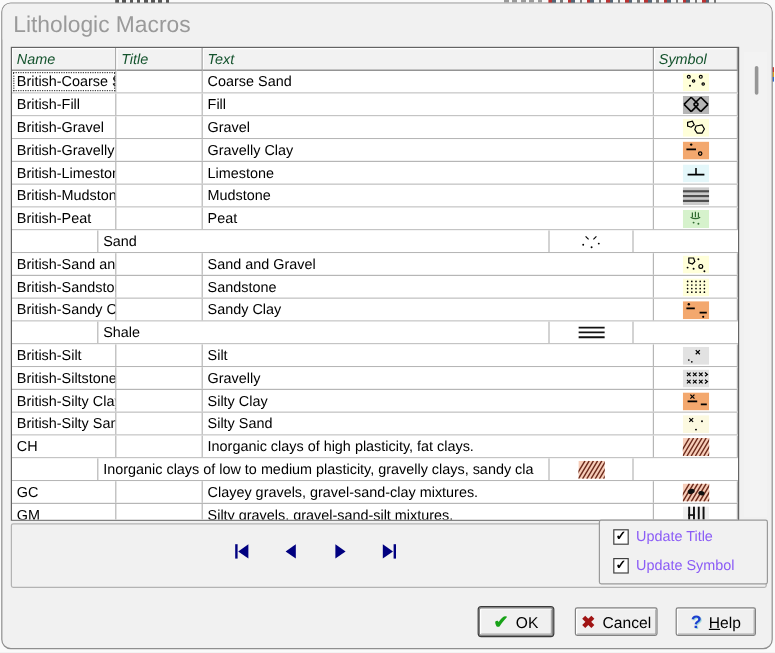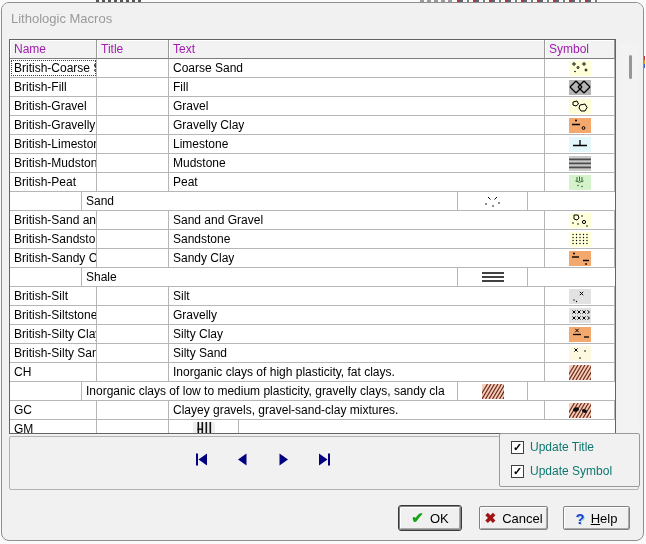--- a/index.html
+++ b/index.html
@@ -14,29 +14,29 @@
           background:repeating-linear-gradient(90deg,#9a9a9a 0 4px,transparent 4px 7px); }
   #art3 { left:457px; top:0; width:140px; height:3px;
           background:repeating-linear-gradient(90deg,#b33 0 3px,#567 3px 6px,transparent 6px 10px,#777 10px 12px,transparent 12px 16px); }
   #art4 { left:641px; top:56px; width:4px; height:12px;
           background:linear-gradient(#c33 0 4px,#e0a020 4px 8px,#36c 8px 12px); }
 
   
   .window { position:absolute; left:1px; top:2px; width:643px; height:539px;
             background:#f1f1f1; border:1px solid #8f8f8f; border-radius:8px; overflow:hidden; }
   .titlebar { position:absolute; left:0; top:0; width:100%; height:30px; background:#f1f1f1; }
-  .titlebar span { position:absolute; left:9px; top:8px; font-size:13px; color:#9a9a9a; }
+  .titlebar span { position:absolute; left:9px; top:8px; font-size:19px; color:#9a9a9a; }
 
   
   .grid { position:absolute; left:7px; top:36px; width:607px; height:395px;
           background:#fff; border:1px solid #646464; overflow:hidden; }
   .thead { display:flex; height:19px; }
   .th { background:#f2f2f2; border-right:1px solid #9a9a9a; border-bottom:1px solid #7d7d7d;
         box-shadow:inset 0 1px 0 #fff, inset 1px 0 0 #fff;
-        font-size:12px; color:#a21caf; padding:2px 0 0 4px; overflow:hidden; white-space:nowrap; }
+        font-size:12px; color:#14532d; padding:2px 0 0 4px; overflow:hidden; white-space:nowrap;font-style:italic; }
   .tbody { height:376px; overflow:hidden; }
   .trow { display:flex; height:19px; border-bottom:1px solid #b6b6b6; background:#fff; }
   .c { border-right:1px solid #b6b6b6; font-size:12px; color:#000; padding:2px 0 0 4px;
        overflow:hidden; white-space:nowrap; }
   .w-name { width:87px; } .w-title { width:72px; } .w-text { width:376px; } .w-sym { width:70px; }
   .c.sym { display:flex; align-items:center; justify-content:center; padding:0; }
   .focused { outline:1px dotted #444; outline-offset:-2px; }
 
   
   .vscroll { position:absolute; left:618px; top:40px; width:19px; height:388px; background:#f3f3f3; }
@@ -47,21 +47,21 @@
            border:1px solid #b3b3b3; background:#f1f1f1; border-radius:2px; }
   .nav { position:absolute; left:184px; top:15px; display:flex; gap:27px; }
   .navbtn { width:14px; height:14px; cursor:pointer; display:flex; align-items:center; justify-content:center; }
 
   .groupbox { position:absolute; left:497px; top:430px; width:141px; height:54px;
               border:1px solid #9a9a9a; background:#f1f1f1; border-radius:2px; }
   .cbrow { position:absolute; left:11px; display:flex; align-items:center; gap:6px; }
   .cbrow.r1 { top:6px; } .cbrow.r2 { top:30px; }
   .cbbox { width:13px; height:13px; background:#fff; border:1px solid #404040;
            font-size:11px; font-weight:bold; color:#000; line-height:11px; text-align:center; cursor:pointer; }
-  .cblabel { font-size:12px; color:#0f766e; }
+  .cblabel { font-size:12px; color:#8b5cf6; }
 
   
   .btn { position:absolute; top:503px; height:24px; background:#f0f0f0;
          border:1px solid #828282; border-radius:2px;
          box-shadow:inset 1px 1px 0 #ffffff, inset -1px -1px 0 #a9a9a9;
          font-size:13px; color:#000; display:flex; align-items:center; justify-content:center; gap:6px;
          cursor:pointer; font-family:"Liberation Sans", sans-serif; }
   .btn.default { outline:1px solid #3a3a3a; outline-offset:0px; }
   #btn-ok { left:397px; width:62px; }
   #btn-cancel { left:477px; width:69px; }
@@ -399,20 +399,21 @@
                 <line x1="21" y1="15" x2="30" y2="0" stroke="#6b2a1c" stroke-width="1.2"></line>
                 <line x1="24.5" y1="15" x2="33.5" y2="0" stroke="#6b2a1c" stroke-width="1.2"></line>
                 <ellipse cx="7" cy="6.5" rx="3" ry="2.1" fill="#111" transform="rotate(-18 7 6.5)"></ellipse>
                 <ellipse cx="15.5" cy="8" rx="2.6" ry="1.8" fill="#111" transform="rotate(14 15.5 8)"></ellipse>
               </svg>
             </div>
           </div>
           <div class="trow">
             <div class="c w-name">GM</div>
             <div class="c w-title"></div>
+            <div class="c w-text">Silty gravels, gravel-sand-silt mixtures.</div>
             <div class="c w-sym sym">
               <svg width="22" height="15" viewBox="0 0 22 15">
                 <rect x="0" y="0" width="22" height="15" fill="#efefef"></rect>
                 <rect x="4.5" y="0" width="1.6" height="15" fill="#111111"></rect>
                 <rect x="8.5" y="0" width="1.6" height="15" fill="#111111"></rect>
                 <rect x="12.5" y="0" width="1.6" height="15" fill="#111111"></rect>
                 <rect x="16.5" y="0" width="1.6" height="15" fill="#111111"></rect>
                 <rect x="4.5" y="6.5" width="5.6" height="1.4" fill="#111111"></rect>
               </svg>
             </div>

